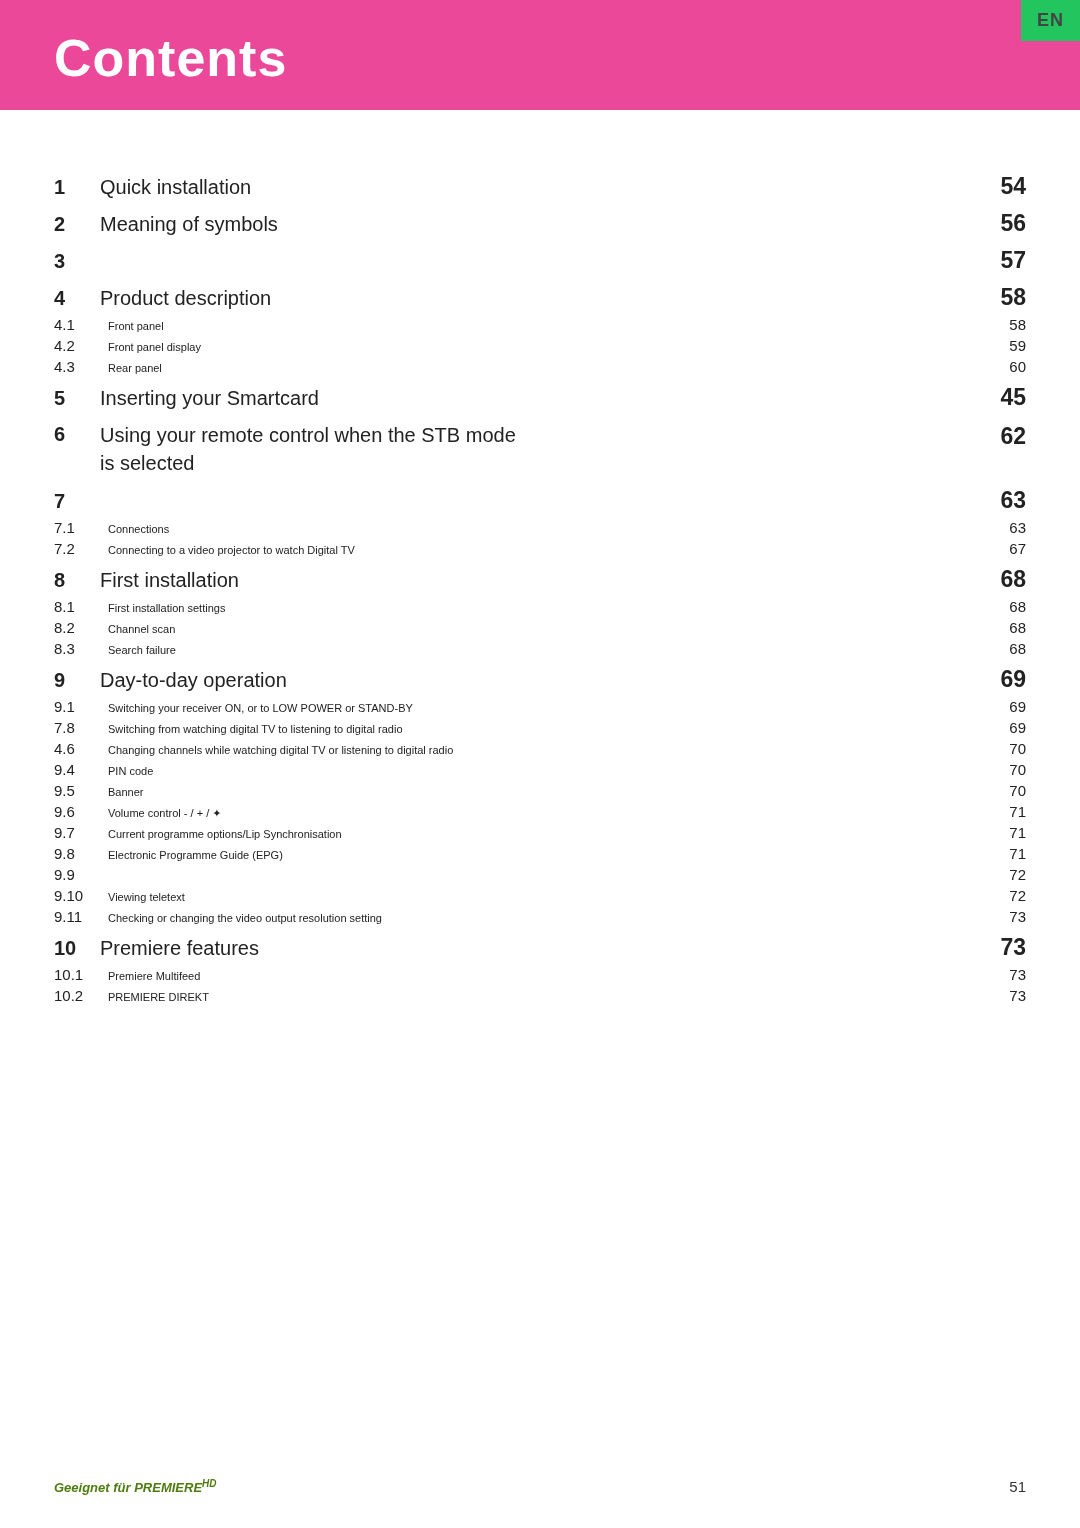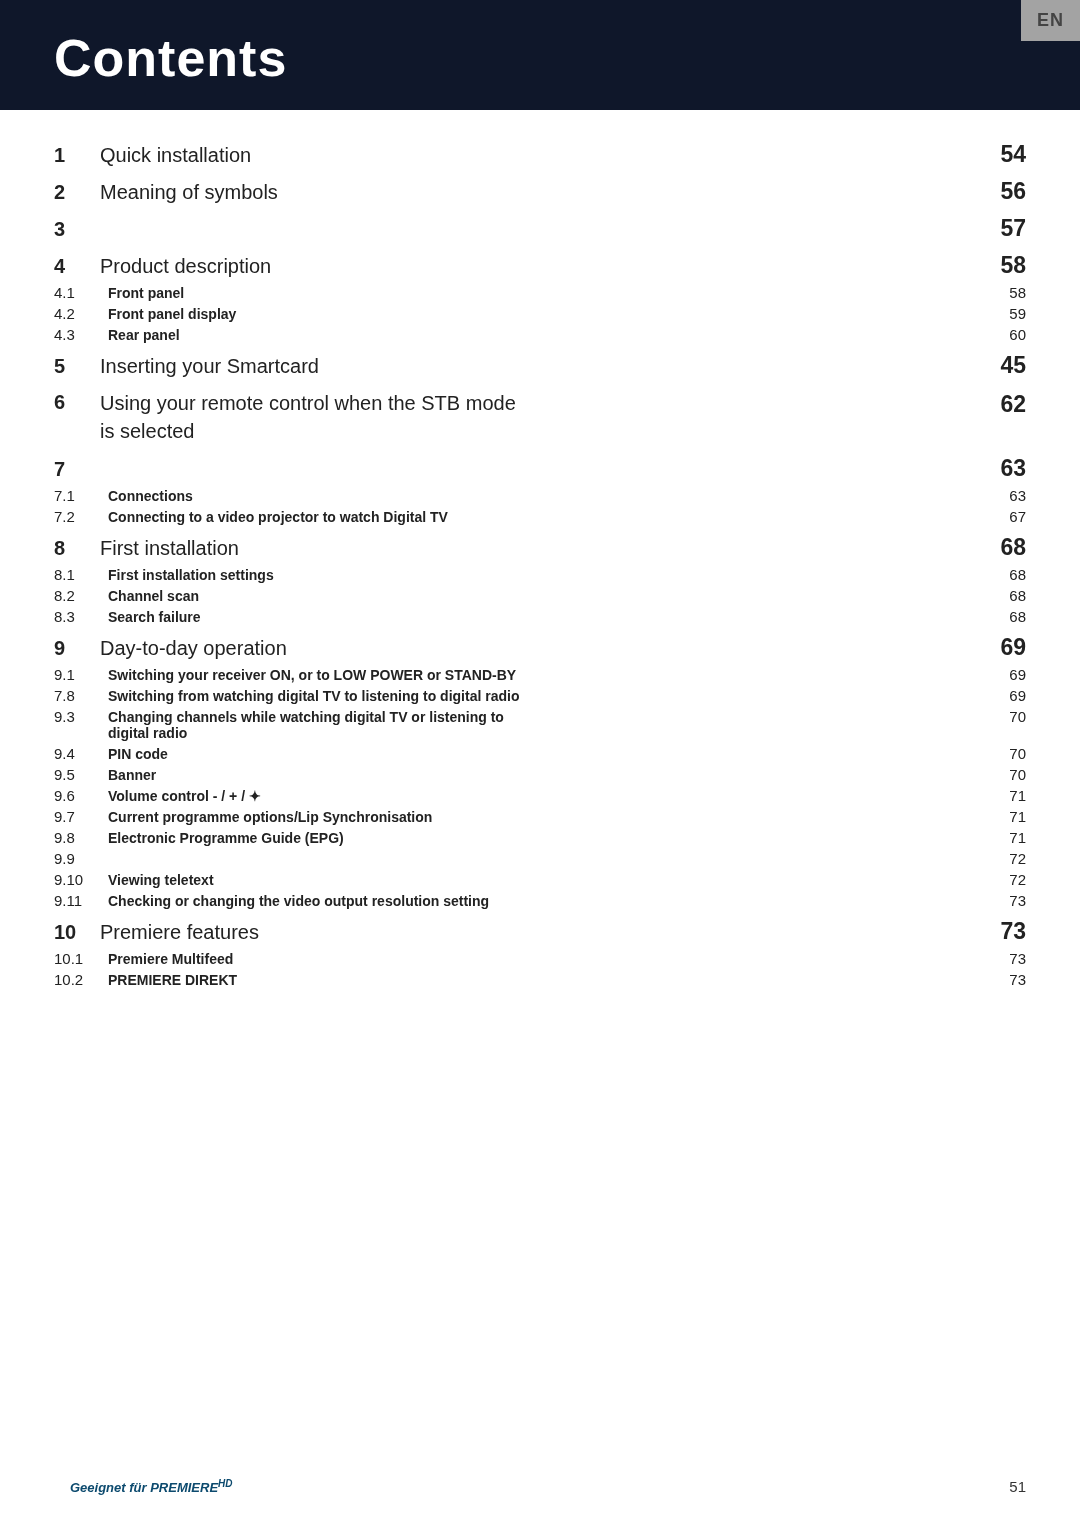--- a/index.html
+++ b/index.html
@@ -11,38 +11,38 @@
     body {
       width: 1080px;
       min-height: 1528px;
       background: #ffffff;
       font-family: Arial, Helvetica, sans-serif;
       color: #222222;
       position: relative;
     }
 
     .header-bar {
-      background: #0f172a;
+      background: #ec4899;
       width: 100%;
       padding: 28px 54px 22px 54px;
-      margin-bottom: 24px;
+      margin-bottom: 56px;
     }
 
     .header-title {
       color: #ffffff;
       font-size: 52px;
       font-weight: bold;
       letter-spacing: 1px;
     }
 
     .en-tab {
       position: absolute;
       top: 0;
       right: 0;
-      background: #a3a3a3;
+      background: #22c55e;
       color: #444;
       font-size: 18px;
       font-weight: bold;
       padding: 10px 16px;
       letter-spacing: 1px;
     }
 
     .content-area {
       padding: 0 54px 80px 54px;
       position: relative;
@@ -61,22 +61,22 @@
       min-width: 54px;
     }
 
     .toc-label {
       font-size: 20px;
       font-weight: normal;
       flex: 1;
     }
 
     .toc-label.minor {
-      font-size: 14px;
-      font-weight: bold;
+      font-size: 11px;
+      font-weight: normal;
     }
 
     .toc-page {
       font-size: 23px;
       font-weight: bold;
       min-width: 36px;
       text-align: right;
     }
 
     .toc-page.minor {
@@ -109,22 +109,21 @@
       left: 0;
       right: 0;
       display: flex;
       justify-content: space-between;
       align-items: center;
       padding: 0 54px;
     }
 
     .footer-brand {
       font-size: 13px;
-      color: #0c4a6e;
-      margin-left: 16px;
+      color: #4d7c0f;
     }
 
     .footer-brand span {
       font-style: italic;
       font-weight: bold;
     }
 
     .footer-page {
       font-size: 15px;
       color: #333;
@@ -279,21 +278,21 @@
   </div>
 
   <div class="toc-row minor">
     <span class="toc-number minor">7.8</span>
     <span class="toc-label minor">Switching from watching digital TV to listening to digital radio</span>
     <span class="spacer"></span>
     <span class="toc-page minor">69</span>
   </div>
 
   <div class="toc-row minor">
-    <span class="toc-number minor">9.3</span>
+    <span class="toc-number minor">4.6</span>
     <span class="toc-label minor">Changing channels while watching digital TV or listening to digital radio</span>
     <span class="spacer"></span>
     <span class="toc-page minor">70</span>
   </div>
 
   <div class="toc-row minor">
     <span class="toc-number minor">9.4</span>
     <span class="toc-label minor">PIN code</span>
     <span class="spacer"></span>
     <span class="toc-page minor">70</span>

